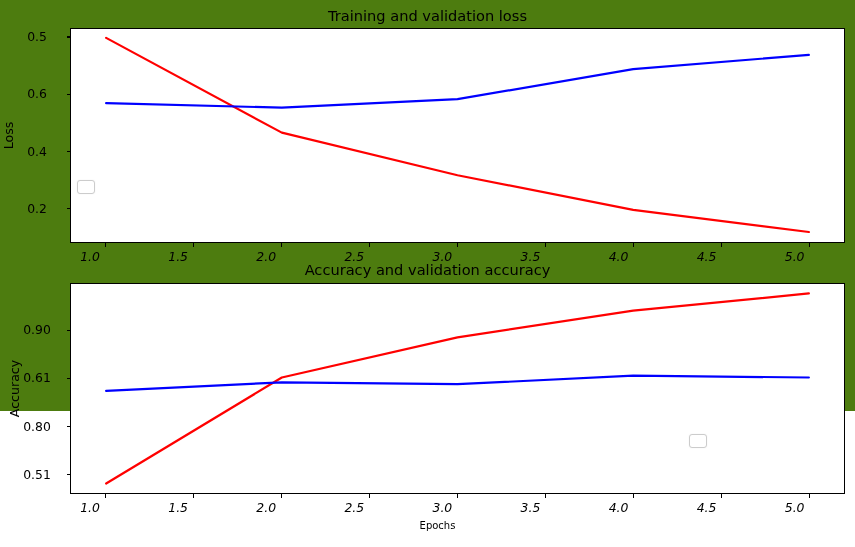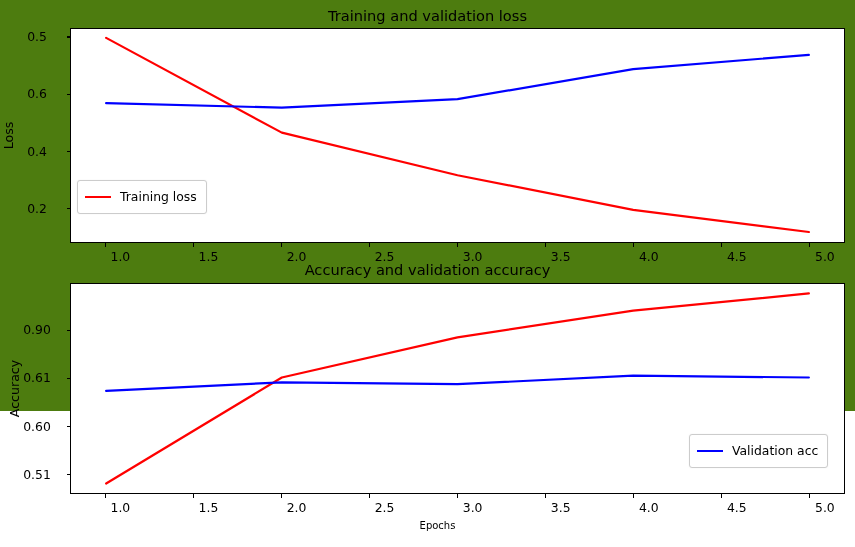--- a/index.html
+++ b/index.html
@@ -98,22 +98,23 @@
     position: absolute;
     font-size: 12.4px;
     color: #000000;
     white-space: nowrap;
   }
   .ytick-label {
     text-align: center;
     width: 46px;
   }
   .xtick-label {
-    text-align: right;
+    text-align: left;
     width: 50px;
+    font-style: italic;
   }
   .tick-mark {
     position: absolute;
     background: #000000;
   }
   .ytick-mark {
     width: 3.5px;
     height: 1.1px;
   }
   .xtick-mark {
@@ -196,42 +197,38 @@
       <div class="tick-label xtick-label" style="left: 520.568px; top: 249px;">3.5</div>
       <div class="tick-mark xtick-mark" style="left: 633.136px; top: 243px;"></div>
       <div class="tick-label xtick-label" style="left: 608.636px; top: 249px;">4.0</div>
       <div class="tick-mark xtick-mark" style="left: 721.205px; top: 243px;"></div>
       <div class="tick-label xtick-label" style="left: 696.705px; top: 249px;">4.5</div>
       <div class="tick-mark xtick-mark" style="left: 809.273px; top: 243px;"></div>
       <div class="tick-label xtick-label" style="left: 784.773px; top: 249px;">5.0</div>
     </div>
 
   <div class="legend" id="legend-loss">
-    <div class="legend-row">
-      <span class="legend-swatch" style="border-top-color: rgb(255, 0, 0);"></span>
-      <span class="legend-text">Training loss</span>
-    </div>
   </div>
 
   <div class="chart-title" id="title-accuracy">Accuracy and validation accuracy</div>
 
   <div class="ylabel" id="ylabel-accuracy">Accuracy</div>
 
   <div class="axes" id="axes-accuracy">
     <svg class="plot-svg" id="svg-accuracy" viewBox="0 0 775 211" preserveAspectRatio="none">
         <polyline points="35.23,201.45 211.36,94.41 387.50,53.91 563.64,26.91 739.77,9.55" fill="none" stroke="#ff0000" stroke-width="2.2" stroke-linejoin="round" stroke-linecap="round" vector-effect="non-scaling-stroke"></polyline>
         <polyline points="35.23,107.91 211.36,99.23 387.50,101.16 563.64,92.48 739.77,94.41" fill="none" stroke="#0000ff" stroke-width="2.2" stroke-linejoin="round" stroke-linecap="round" vector-effect="non-scaling-stroke"></polyline>
       </svg>
   </div>
 
   <div id="ticks-accuracy">
       <div class="tick-mark ytick-mark" style="left: 66.5px; top: 474.309px;"></div>
       <div class="tick-label ytick-label" style="left: 14px; top: 466.809px;">0.51</div>
       <div class="tick-mark ytick-mark" style="left: 66.5px; top: 426.092px;"></div>
-      <div class="tick-label ytick-label" style="left: 14px; top: 418.592px;">0.60</div>
+      <div class="tick-label ytick-label" style="left: 14px; top: 418.592px;">0.80</div>
       <div class="tick-mark ytick-mark" style="left: 66.5px; top: 377.874px;"></div>
       <div class="tick-label ytick-label" style="left: 14px; top: 370.374px;">0.61</div>
       <div class="tick-mark ytick-mark" style="left: 66.5px; top: 329.657px;"></div>
       <div class="tick-label ytick-label" style="left: 14px; top: 322.157px;">0.90</div>
       <div class="tick-mark xtick-mark" style="left: 104.727px; top: 494px;"></div>
       <div class="tick-label xtick-label" style="left: 80.2273px; top: 500px;">1.0</div>
       <div class="tick-mark xtick-mark" style="left: 192.795px; top: 494px;"></div>
       <div class="tick-label xtick-label" style="left: 168.295px; top: 500px;">1.5</div>
       <div class="tick-mark xtick-mark" style="left: 280.864px; top: 494px;"></div>
       <div class="tick-label xtick-label" style="left: 256.364px; top: 500px;">2.0</div>
@@ -245,19 +242,15 @@
       <div class="tick-label xtick-label" style="left: 608.636px; top: 500px;">4.0</div>
       <div class="tick-mark xtick-mark" style="left: 721.205px; top: 494px;"></div>
       <div class="tick-label xtick-label" style="left: 696.705px; top: 500px;">4.5</div>
       <div class="tick-mark xtick-mark" style="left: 809.273px; top: 494px;"></div>
       <div class="tick-label xtick-label" style="left: 784.773px; top: 500px;">5.0</div>
     </div>
 
   <div class="xlabel">Epochs</div>
 
   <div class="legend" id="legend-accuracy">
-    <div class="legend-row">
-      <span class="legend-swatch" style="border-top-color: rgb(0, 0, 255);"></span>
-      <span class="legend-text">Validation acc</span>
-    </div>
   </div>
 
 </div>
 
 </body></html>

